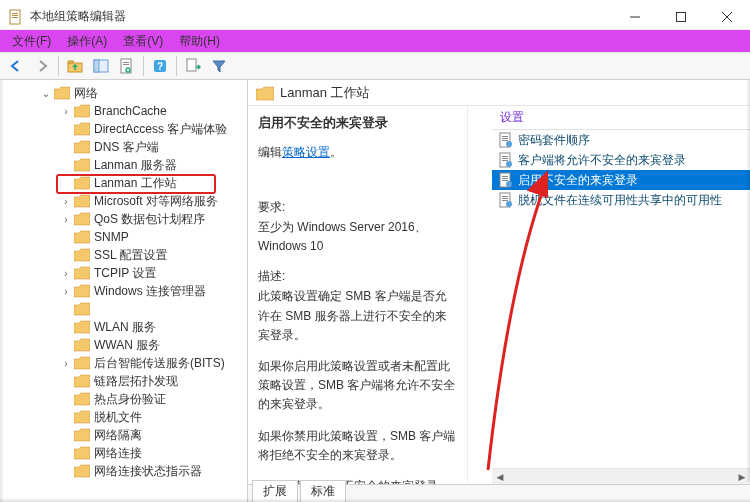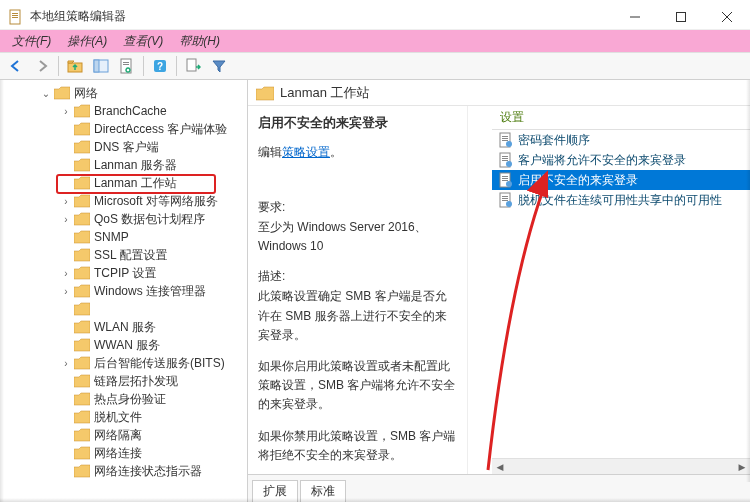--- a/index.html
+++ b/index.html
@@ -5,21 +5,21 @@
 * { box-sizing: border-box; margin: 0; padding: 0; font-family: "Microsoft YaHei", "Segoe UI", sans-serif; }
 body { width: 750px; height: 502px; background: #fff; overflow: hidden; position: relative; font-size: 12px; }
 
 .titlebar { height: 30px; display: flex; align-items: center; padding: 4px 0 0 8px; background: #fff; border-bottom: 1px solid #eee; }
 .titlebar .icon-page { width: 16px; height: 16px; margin-right: 6px; }
 .titlebar .title { flex: 1; font-size: 12px; color: #333; }
 .titlebar .win-controls { display: flex; }
 .titlebar .win-btn { width: 46px; height: 30px; display: flex; align-items: center; justify-content: center; color: #333; }
 .titlebar .win-btn svg { width: 10px; height: 10px; }
 
-.menubar { height: 22px; display: flex; align-items: center; padding: 0 4px; background: #f9a8d4; font-style: italic; }
+.menubar { height: 22px; display: flex; align-items: center; padding: 0 4px; background: #d946ef; }
 .menubar .menu-item { padding: 2px 8px; font-size: 12px; color: #333; }
 
 .toolbar { height: 28px; display: flex; align-items: center; padding: 0 4px; gap: 2px; border-top: 1px solid #e0e0e0; border-bottom: 1px solid #d0d0d0; background: #f7f7f7; }
 .toolbar .tbtn { width: 24px; height: 24px; display: flex; align-items: center; justify-content: center; }
 .toolbar .sep { width: 1px; height: 20px; background: #ccc; margin: 0 2px; }
 
 .content { display: flex; height: calc(502px - 30px - 22px - 28px); }
 
 .tree-pane { width: 248px; border-right: 1px solid #d0d0d0; overflow-y: auto; overflow-x: hidden; padding: 4px 0; position: relative; }
 .tree-node { display: flex; align-items: center; height: 18px; padding-left: 60px; white-space: nowrap; font-size: 12px; color: #333; }
@@ -34,28 +34,28 @@
 .right-header .txt { font-size: 13px; color: #333; }
 .right-body { flex: 1; display: flex; overflow: hidden; gap: 24px; }
 
 .desc-col { width: 220px; padding: 8px 10px; font-size: 12px; color: #333; overflow-y: auto; border-right: 1px solid #eee; }
 .desc-col .ttl { font-weight: bold; margin-bottom: 12px; font-size: 13px; }
 .desc-col .link { color: #0066cc; text-decoration: underline; margin-bottom: 26px; display: inline-block; }
 .desc-col .lbl { margin-bottom: 2px; }
 .desc-col p { margin-bottom: 12px; line-height: 1.6; }
 
 .list-col { flex: 1; display: flex; flex-direction: column; overflow: hidden; position: relative; }
-.list-header { height: 24px; display: flex; align-items: center; background: #fff; border-bottom: 1px solid #e0e0e0; padding: 0 8px; font-size: 12px; color: #4d7c0f; }
+.list-header { height: 24px; display: flex; align-items: center; background: #fff; border-bottom: 1px solid #e0e0e0; padding: 0 8px; font-size: 12px; color: #6d28d9; }
 .list-body { flex: 1; overflow-y: auto; }
 .list-row { height: 20px; display: flex; align-items: center; padding: 0 6px; font-size: 12px; color: #0c4a6e; }
 .list-row.selected { background: #0078d7; color: #fff; }
 .list-row .set-ico { width: 16px; height: 16px; margin-right: 4px; flex-shrink: 0; }
 .list-row .txt { white-space: nowrap; overflow: hidden; text-overflow: ellipsis; }
 
-.tabs { height: 28px; display: flex; align-items: flex-end; border-top: 1px solid #d0d0d0; padding-left: 4px; background: #f7f7f7; }
+.tabs { height: 18px; display: flex; align-items: flex-end; border-top: 1px solid #d0d0d0; padding-left: 4px; background: #f7f7f7; }
 .tabs .tab { padding: 2px 10px; font-size: 12px; color: #333; border: 1px solid #ccc; border-bottom: none; background: #fff; margin-right: 2px; }
 
 
 .hscroll { height: 16px; border-top: 1px solid #e0e0e0; background: #f0f0f0; display: flex; align-items: center; justify-content: space-between; padding: 0 2px; }
 .hscroll .arr { width: 12px; text-align: center; color: #666; font-size: 9px; }
 .hscroll .track { flex:1; height:10px; position:relative; }
 
 
 .red-arrow { position: absolute; left: 248px; top: 170px; width: 300px; height: 320px; pointer-events: none; z-index: 50; }
 

